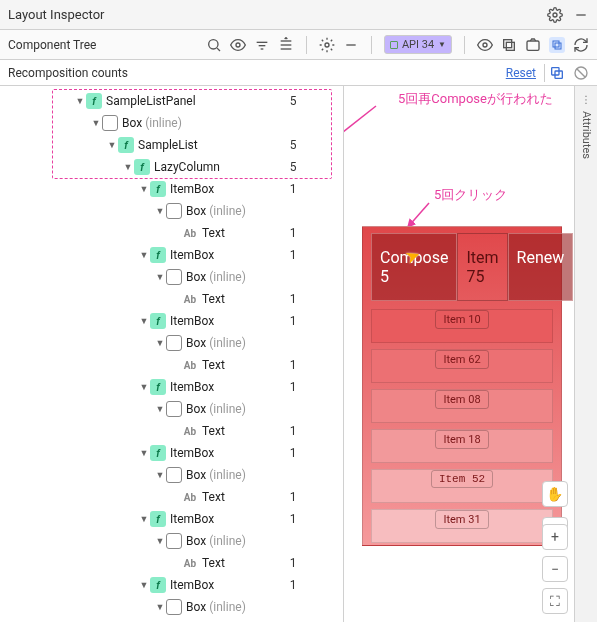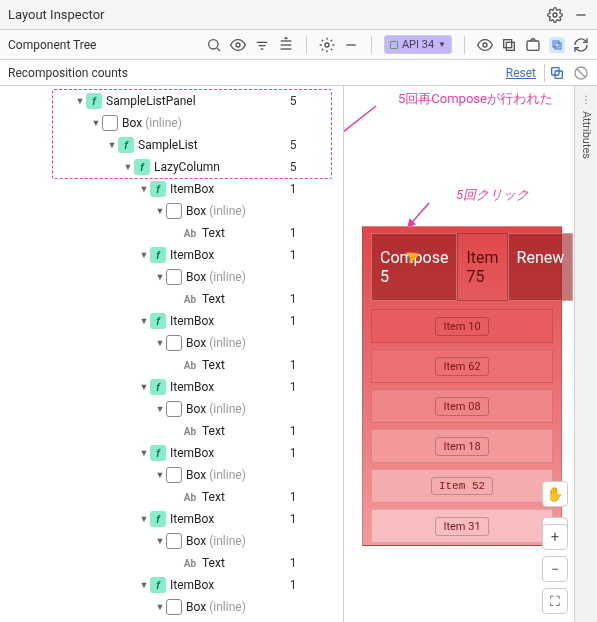--- a/index.html
+++ b/index.html
@@ -91,21 +91,21 @@
     background: linear-gradient(180deg, #e0474a 0%, #f59a9c 100%);
     border:1px solid rgba(0,0,0,0.15);
   }
   .device .topbar { display:flex; justify-content:space-between; padding:6px 8px 2px; }
   .device .chip {
     background: rgba(150,28,30,0.6); color:#fff; font-size:16px;
     padding:14px 8px; border-radius:0; border:1px solid rgba(255,255,255,0.3);
   }
   .device .chip.mid { background:transparent; color:#5b0f10; border:1px solid rgba(0,0,0,0.25); }
   .device .listcell {
-    margin:6px 8px 0; height:34px; display:flex; align-items:center; justify-content:center;
+    margin:6px 8px 0; height:34px; display:flex; align-items:flex-start; justify-content:center;
     border:1px solid rgba(0,0,0,0.12);
   }
   .device .tag {
     background:transparent; color:#7a1618; font-size:11px; padding:2px 7px;
     border:1px solid rgba(0,0,0,0.22); border-radius:3px;
   }
   .click-pointer {
     position:absolute; color:#ffb000; font-size:18px; transform:rotate(-20deg);
     text-shadow:0 0 2px #fff;
   }
@@ -443,21 +443,21 @@
     <div class="anno" style="left:18px; top:4px;">5回再Composeが行われた</div>
     <svg class="arrow-svg" style="left:-20px; top:12px;" width="60" height="55">
       <defs>
           <marker id="ah1" markerWidth="8" markerHeight="8" refX="6" refY="3" orient="auto">
             <path d="M0,0 L6,3 L0,6 z" fill="#e83ea0"></path>
           </marker>
         </defs>
       <line x1="52" y1="8" x2="5" y2="45" stroke="#e83ea0" stroke-width="1.5" marker-end="url(#ah1)"></line>
     </svg>
 
-    <div class="anno" style="left:76px; top:100px;font-style:italic;">5回クリック</div>
+    <div class="anno" style="left:54px; top:100px;">5回クリック</div>
     <svg class="arrow-svg" style="left:55px; top:112px;" width="40" height="35">
       <defs>
           <marker id="ah2" markerWidth="8" markerHeight="8" refX="6" refY="3" orient="auto">
             <path d="M0,0 L6,3 L0,6 z" fill="#e83ea0"></path>
           </marker>
         </defs>
       <line x1="30" y1="5" x2="8" y2="30" stroke="#e83ea0" stroke-width="1.5" marker-end="url(#ah2)"></line>
     </svg>
 
     <div class="device">

